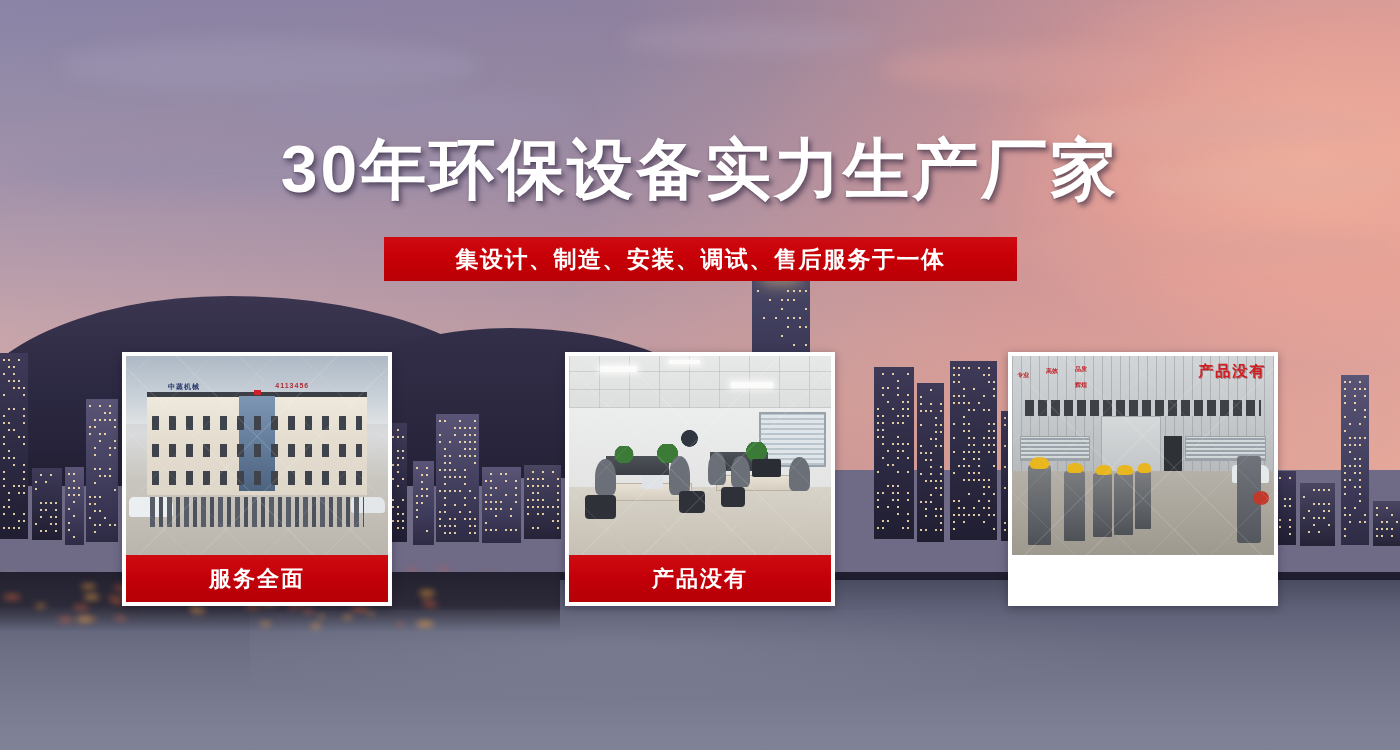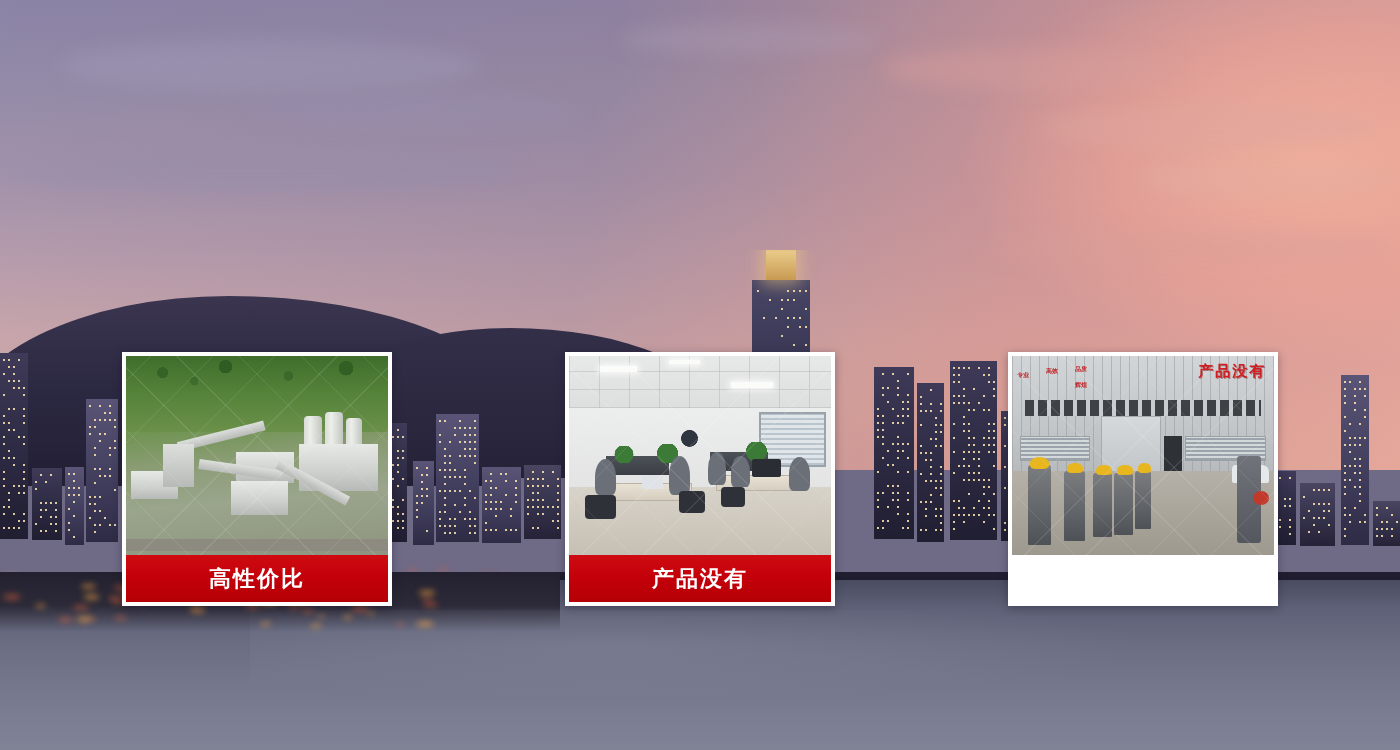--- a/index.html
+++ b/index.html
@@ -1978,47 +1978,50 @@
         <div class="wglint" style="left: 260.033px; top: 622.222px; width: 11.18px; height: 3.91299px; background: rgba(255, 170, 70, 0.55);"></div>
         <div class="wglint" style="left: 121.157px; top: 591.201px; width: 14.5226px; height: 5.08291px; background: rgba(255, 170, 70, 0.55);"></div>
         <div class="wglint" style="left: 422.52px; top: 601.505px; width: 15.4562px; height: 5.40967px; background: rgba(255, 110, 60, 0.45);"></div>
         <div class="wglint" style="left: 3.14967px; top: 593.909px; width: 17.8256px; height: 6.23897px; background: rgba(255, 110, 60, 0.45);"></div>
         <div class="wglint" style="left: 422.037px; top: 598.025px; width: 9.53502px; height: 3.33726px; background: rgba(255, 110, 60, 0.45);"></div>
         <div class="wglint" style="left: 321.859px; top: 597.863px; width: 14.9527px; height: 5.23344px; background: rgba(255, 110, 60, 0.45);"></div>
         <div class="wglint" style="left: 73.1469px; top: 604.517px; width: 15.7164px; height: 5.50074px; background: rgba(255, 110, 60, 0.45);"></div>
       </div>
     </div>
 
-
+  <div class="headline">30年环保设备实力生产厂家</div>
+
+  <div class="subbar">
+    <span>集设计、制造、安装、调试、售后服务于一体</span>
+  </div>
 
   <div class="cards">
 
-
     <div class="card">
-      <div class="photo p2">
-        <div class="p2-green"></div>
-        <div class="p2-trees"></div>
-        <div class="p2-silo" style="left:68%;top:30%;width:7%;height:20%"></div>
-        <div class="p2-silo" style="left:76%;top:28%;width:7%;height:22%"></div>
-        <div class="p2-silo" style="left:84%;top:31%;width:6%;height:19%"></div>
-        <div class="p2-shed" style="left:66%;top:44%;width:30%;height:24%"></div>
-        <div class="p2-shed" style="left:42%;top:48%;width:22%;height:16%"></div>
-        <div class="p2-shed" style="left:40%;top:63%;width:22%;height:17%"></div>
-        <div class="p2-shed" style="left:2%;top:58%;width:18%;height:14%"></div>
-        <div class="p2-belt" style="left:20%;top:43%;width:34%;height:5%;transform:rotate(-14deg)"></div>
-        <div class="p2-belt" style="left:28%;top:52%;width:32%;height:5%;transform:rotate(8deg)"></div>
-        <div class="p2-belt" style="left:58%;top:52%;width:30%;height:5%;transform:rotate(28deg)"></div>
-        <div class="p2-belt" style="left:14%;top:44%;width:12%;height:22%;transform:rotate(0deg)"></div>
-        <div class="p2-road" style="left:0;bottom:2%;width:100%;height:6%"></div>
+      <div class="photo p1">
+        <div class="p1-sky"></div>
+        <div class="p1-bldg"></div>
+        <div class="p1-sign">中蒸机械</div>
+        <div class="p1-phone">4113456</div>
+        <div class="p1-glass"></div>
+        <div class="p1-flag"></div>
+        <div class="p1-row" style="top:30%"></div>
+        <div class="p1-row" style="top:44%"></div>
+        <div class="p1-row" style="top:58%"></div>
+        <div class="p1-ground"></div>
+        <div class="p1-car"></div>
+        <div class="p1-car2"></div>
+        <div class="p1-people"></div>
         <div class="wm"></div>
       </div>
       <div class="label">
-        <span>高性价比</span>
+        <span>服务全面</span>
       </div>
     </div>
+
 
     <div class="card">
       <div class="photo p3">
         <div class="p3-ceil"></div>
         <div class="p3-tile"></div>
         <div class="p3-light" style="left:12%;top:5%;width:14%;height:3%"></div>
         <div class="p3-light" style="left:62%;top:13%;width:16%;height:3%"></div>
         <div class="p3-light" style="left:38%;top:2%;width:12%;height:2%"></div>
         <div class="p3-wall"></div>
         <div class="p3-window"></div>

